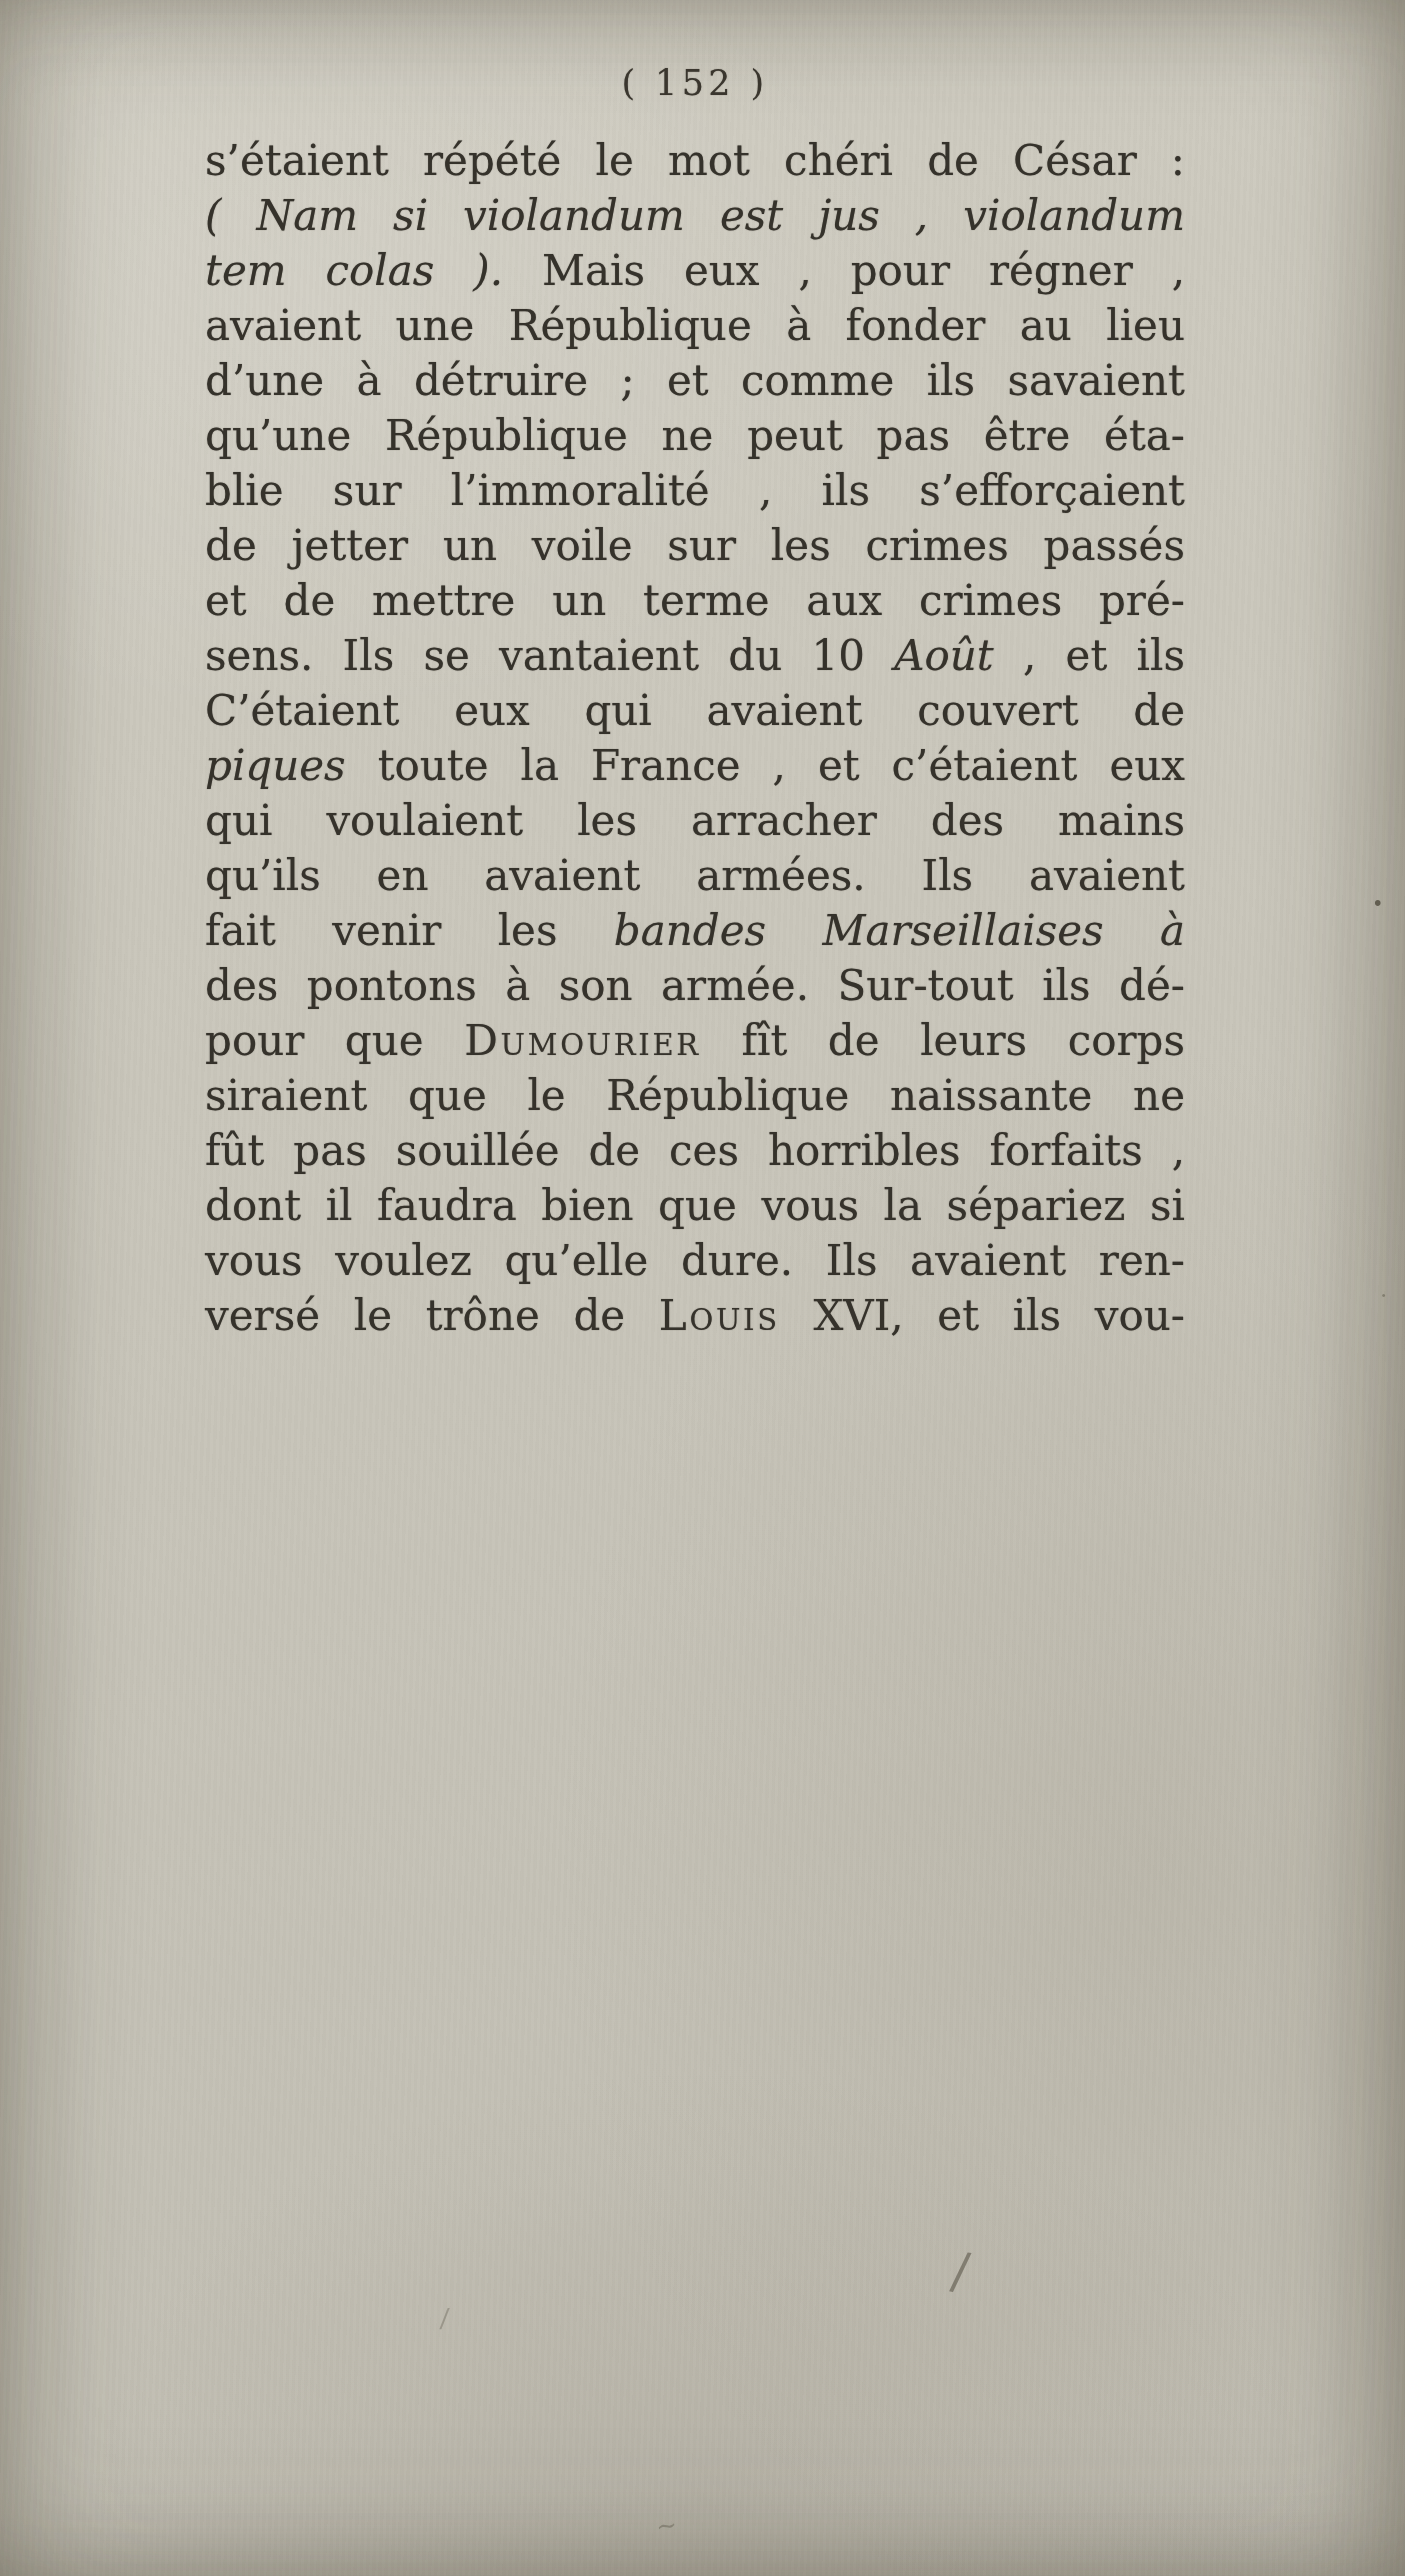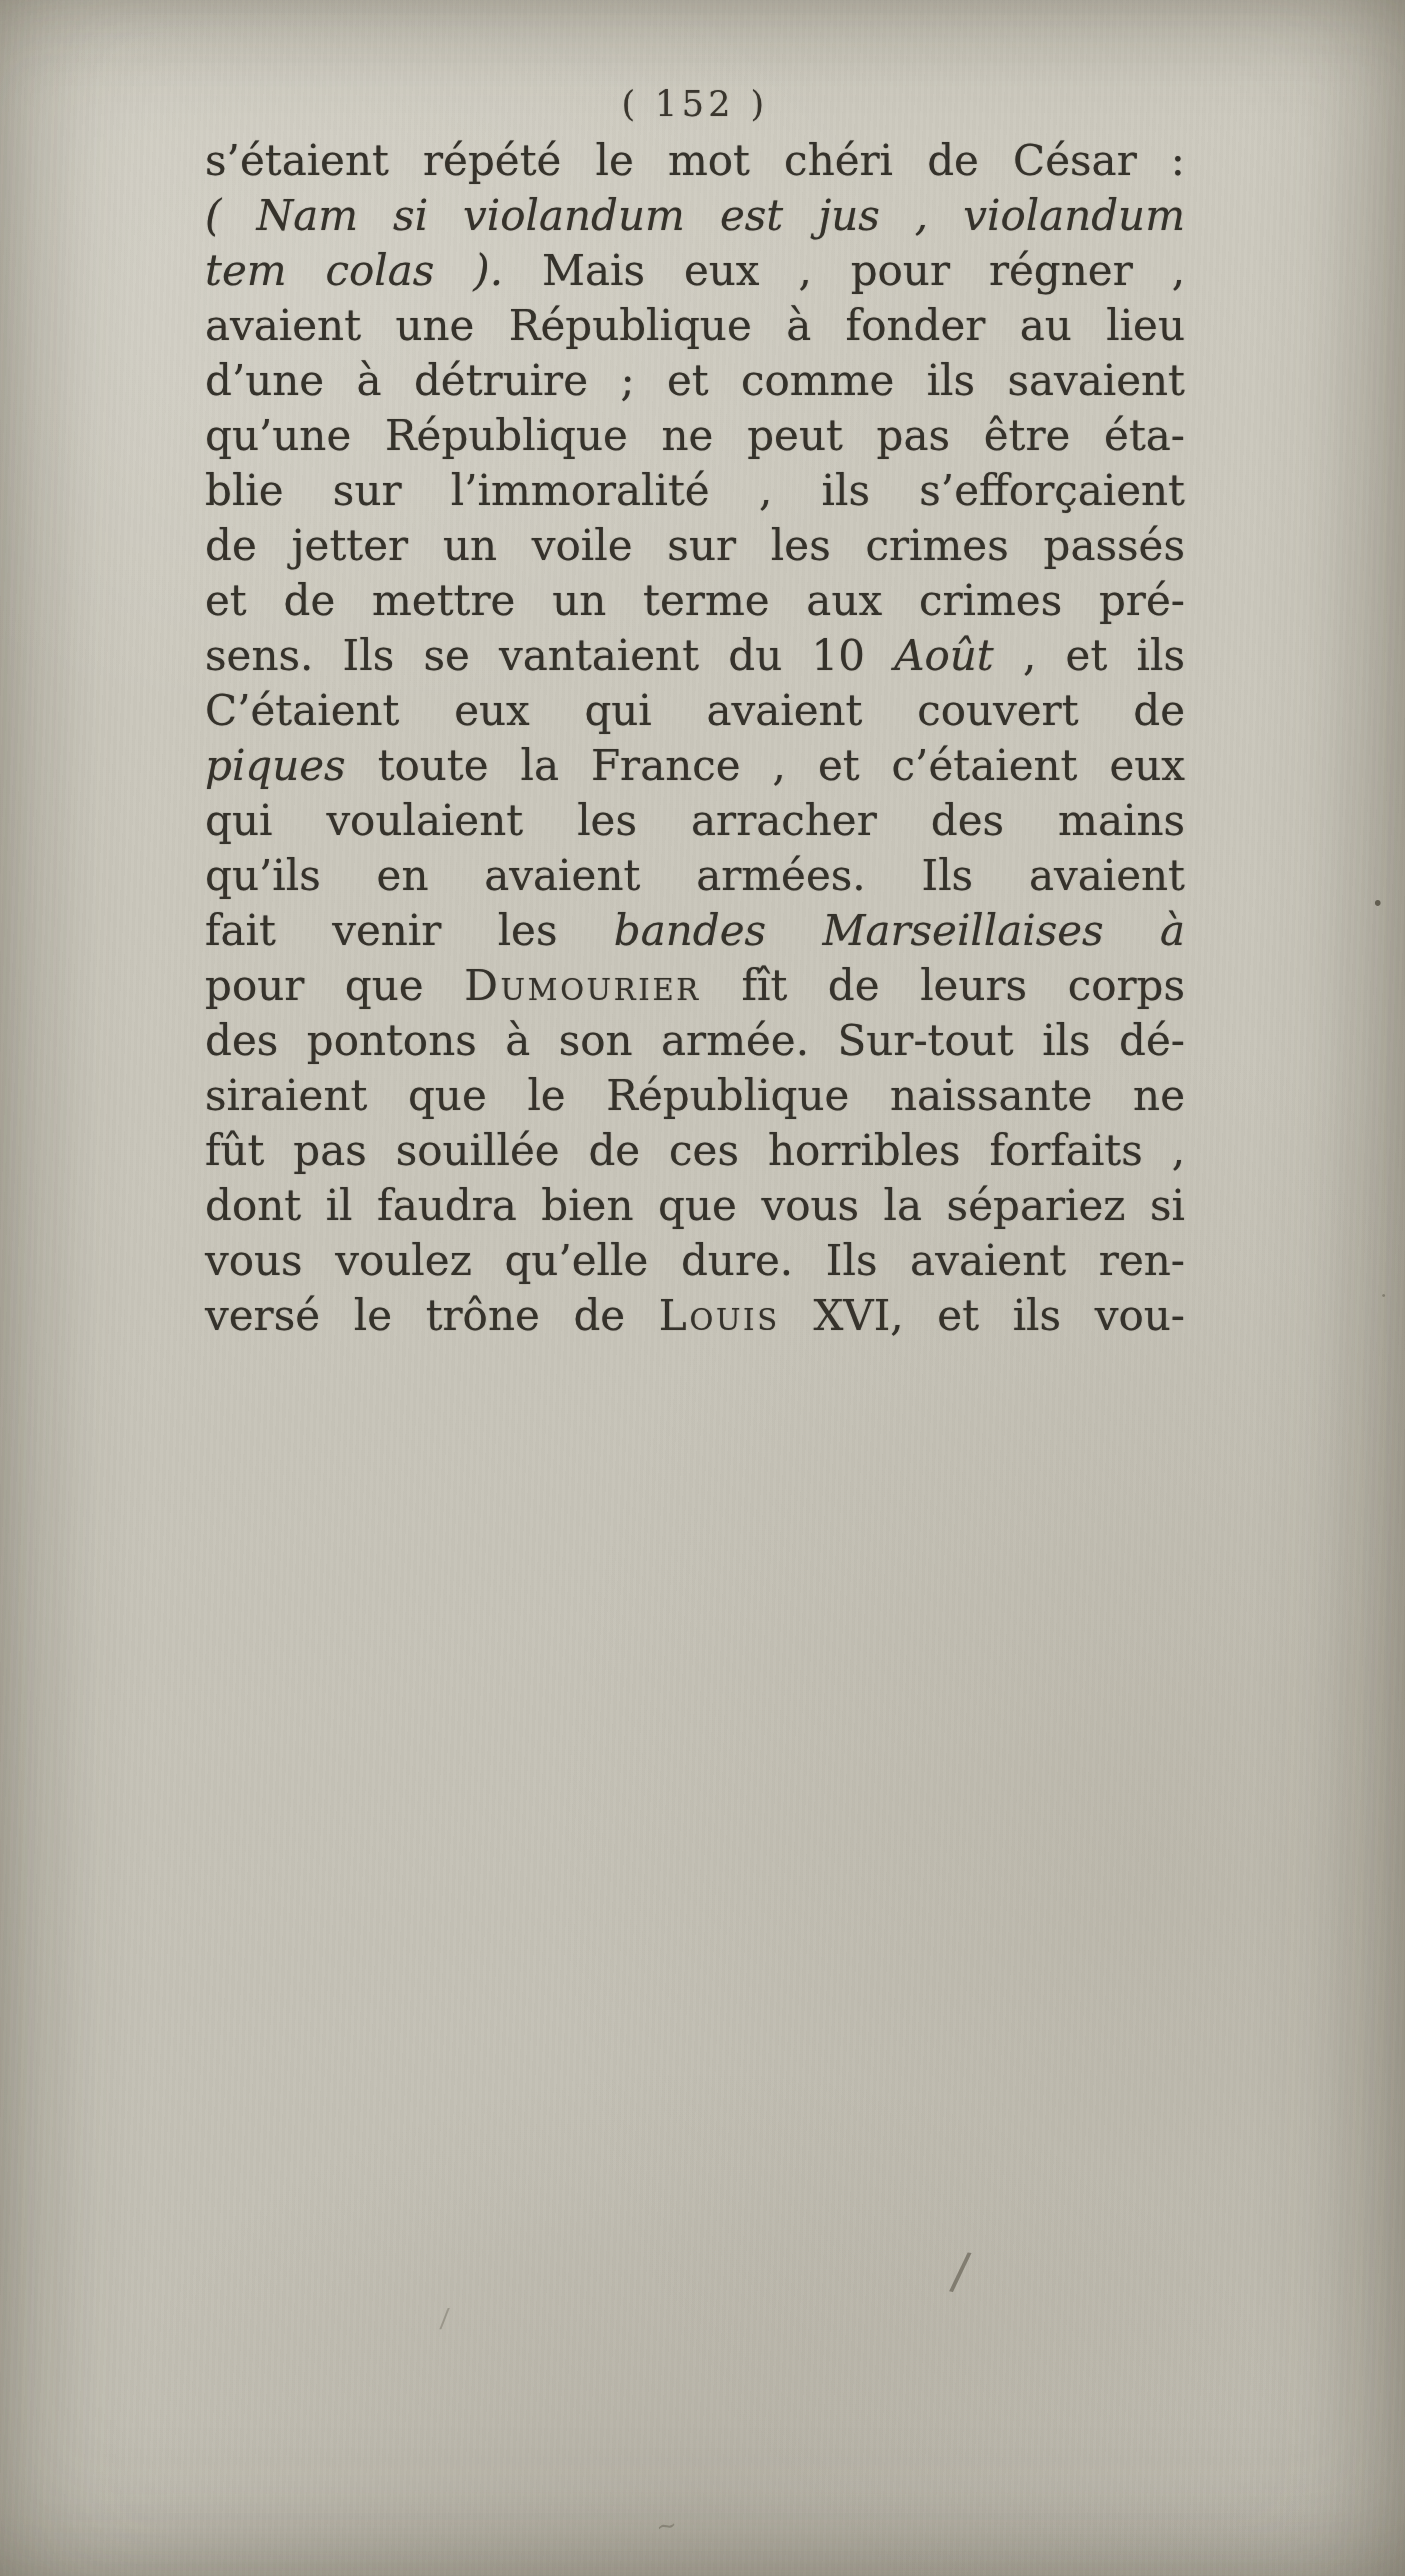--- a/index.html
+++ b/index.html
@@ -20,21 +20,21 @@
       linear-gradient(165deg, #cfccc1 0%, #c8c5ba 45%, #bfbcb1 100%);
     box-shadow:
       inset -62px 0 124px -44px rgba(70,62,46,0.30),
       inset 62px 0 124px -44px rgba(70,62,46,0.22),
       inset 0 44px 124px -44px rgba(70,62,46,0.25),
       inset 0 -53px 141px -53px rgba(70,62,46,0.28);
     font-family: "DejaVu Serif", "Liberation Serif", serif;
   }
   .page-header {
     position: absolute;
-    top: 84px;
+    top: 63px;
     left: 205px;
     width: 980px;
     text-align: center;
     font-size: 35px;
     letter-spacing: 4.4px;
     color: #3a362e;
     text-shadow: 0 0 1.1px rgba(52,48,40,0.5);
   }
   .text-block {
     position: absolute;
@@ -82,22 +82,22 @@
       <div class="line"><span class="seg-normal">qu’une République ne peut pas être éta-</span></div>
       <div class="line"><span class="seg-normal">blie sur l’immoralité , ils s’efforçaient</span></div>
       <div class="line"><span class="seg-normal">de jetter un voile sur les crimes passés</span></div>
       <div class="line"><span class="seg-normal">et de mettre un terme aux crimes pré-</span></div>
       <div class="line"><span class="seg-normal">sens. Ils se vantaient du 10 </span><span class="seg-italic">Août</span><span class="seg-normal"> , et ils</span></div>
       <div class="line"><span class="seg-normal">C’étaient eux qui avaient couvert de</span></div>
       <div class="line"><span class="seg-italic">piques</span><span class="seg-normal"> toute la France , et c’étaient eux</span></div>
       <div class="line"><span class="seg-normal">qui voulaient les arracher des mains</span></div>
       <div class="line"><span class="seg-normal">qu’ils en avaient armées. Ils avaient</span></div>
       <div class="line"><span class="seg-normal">fait venir les </span><span class="seg-italic">bandes Marseillaises à</span></div>
+      <div class="line"><span class="seg-normal">des pontons à son armée. Sur-tout ils dé-</span></div>
       <div class="line"><span class="seg-normal">pour que </span><span class="seg-smallcaps">Dumourier</span><span class="seg-normal"> fît de leurs corps</span></div>
-      <div class="line"><span class="seg-normal">des pontons à son armée. Sur-tout ils dé-</span></div>
       <div class="line"><span class="seg-normal">siraient que le République naissante ne</span></div>
       <div class="line"><span class="seg-normal">fût pas souillée de ces horribles forfaits ,</span></div>
       <div class="line"><span class="seg-normal">dont il faudra bien que vous la sépariez si</span></div>
       <div class="line"><span class="seg-normal">vous voulez qu’elle dure. Ils avaient ren-</span></div>
       <div class="line"><span class="seg-normal">versé le trône de </span><span class="seg-smallcaps">Louis</span><span class="seg-normal"> XVI, et ils vou-</span></div>
     </div>
 
   <div class="artifacts">
       <span class="artifact" style="left: 952px; top: 2246px; font-size: 50px; opacity: 0.5; transform: rotate(8deg);">/</span>
       <span class="artifact" style="left: 440px; top: 2305px; font-size: 26.5px; opacity: 0.3; transform: rotate(4deg);">/</span>

